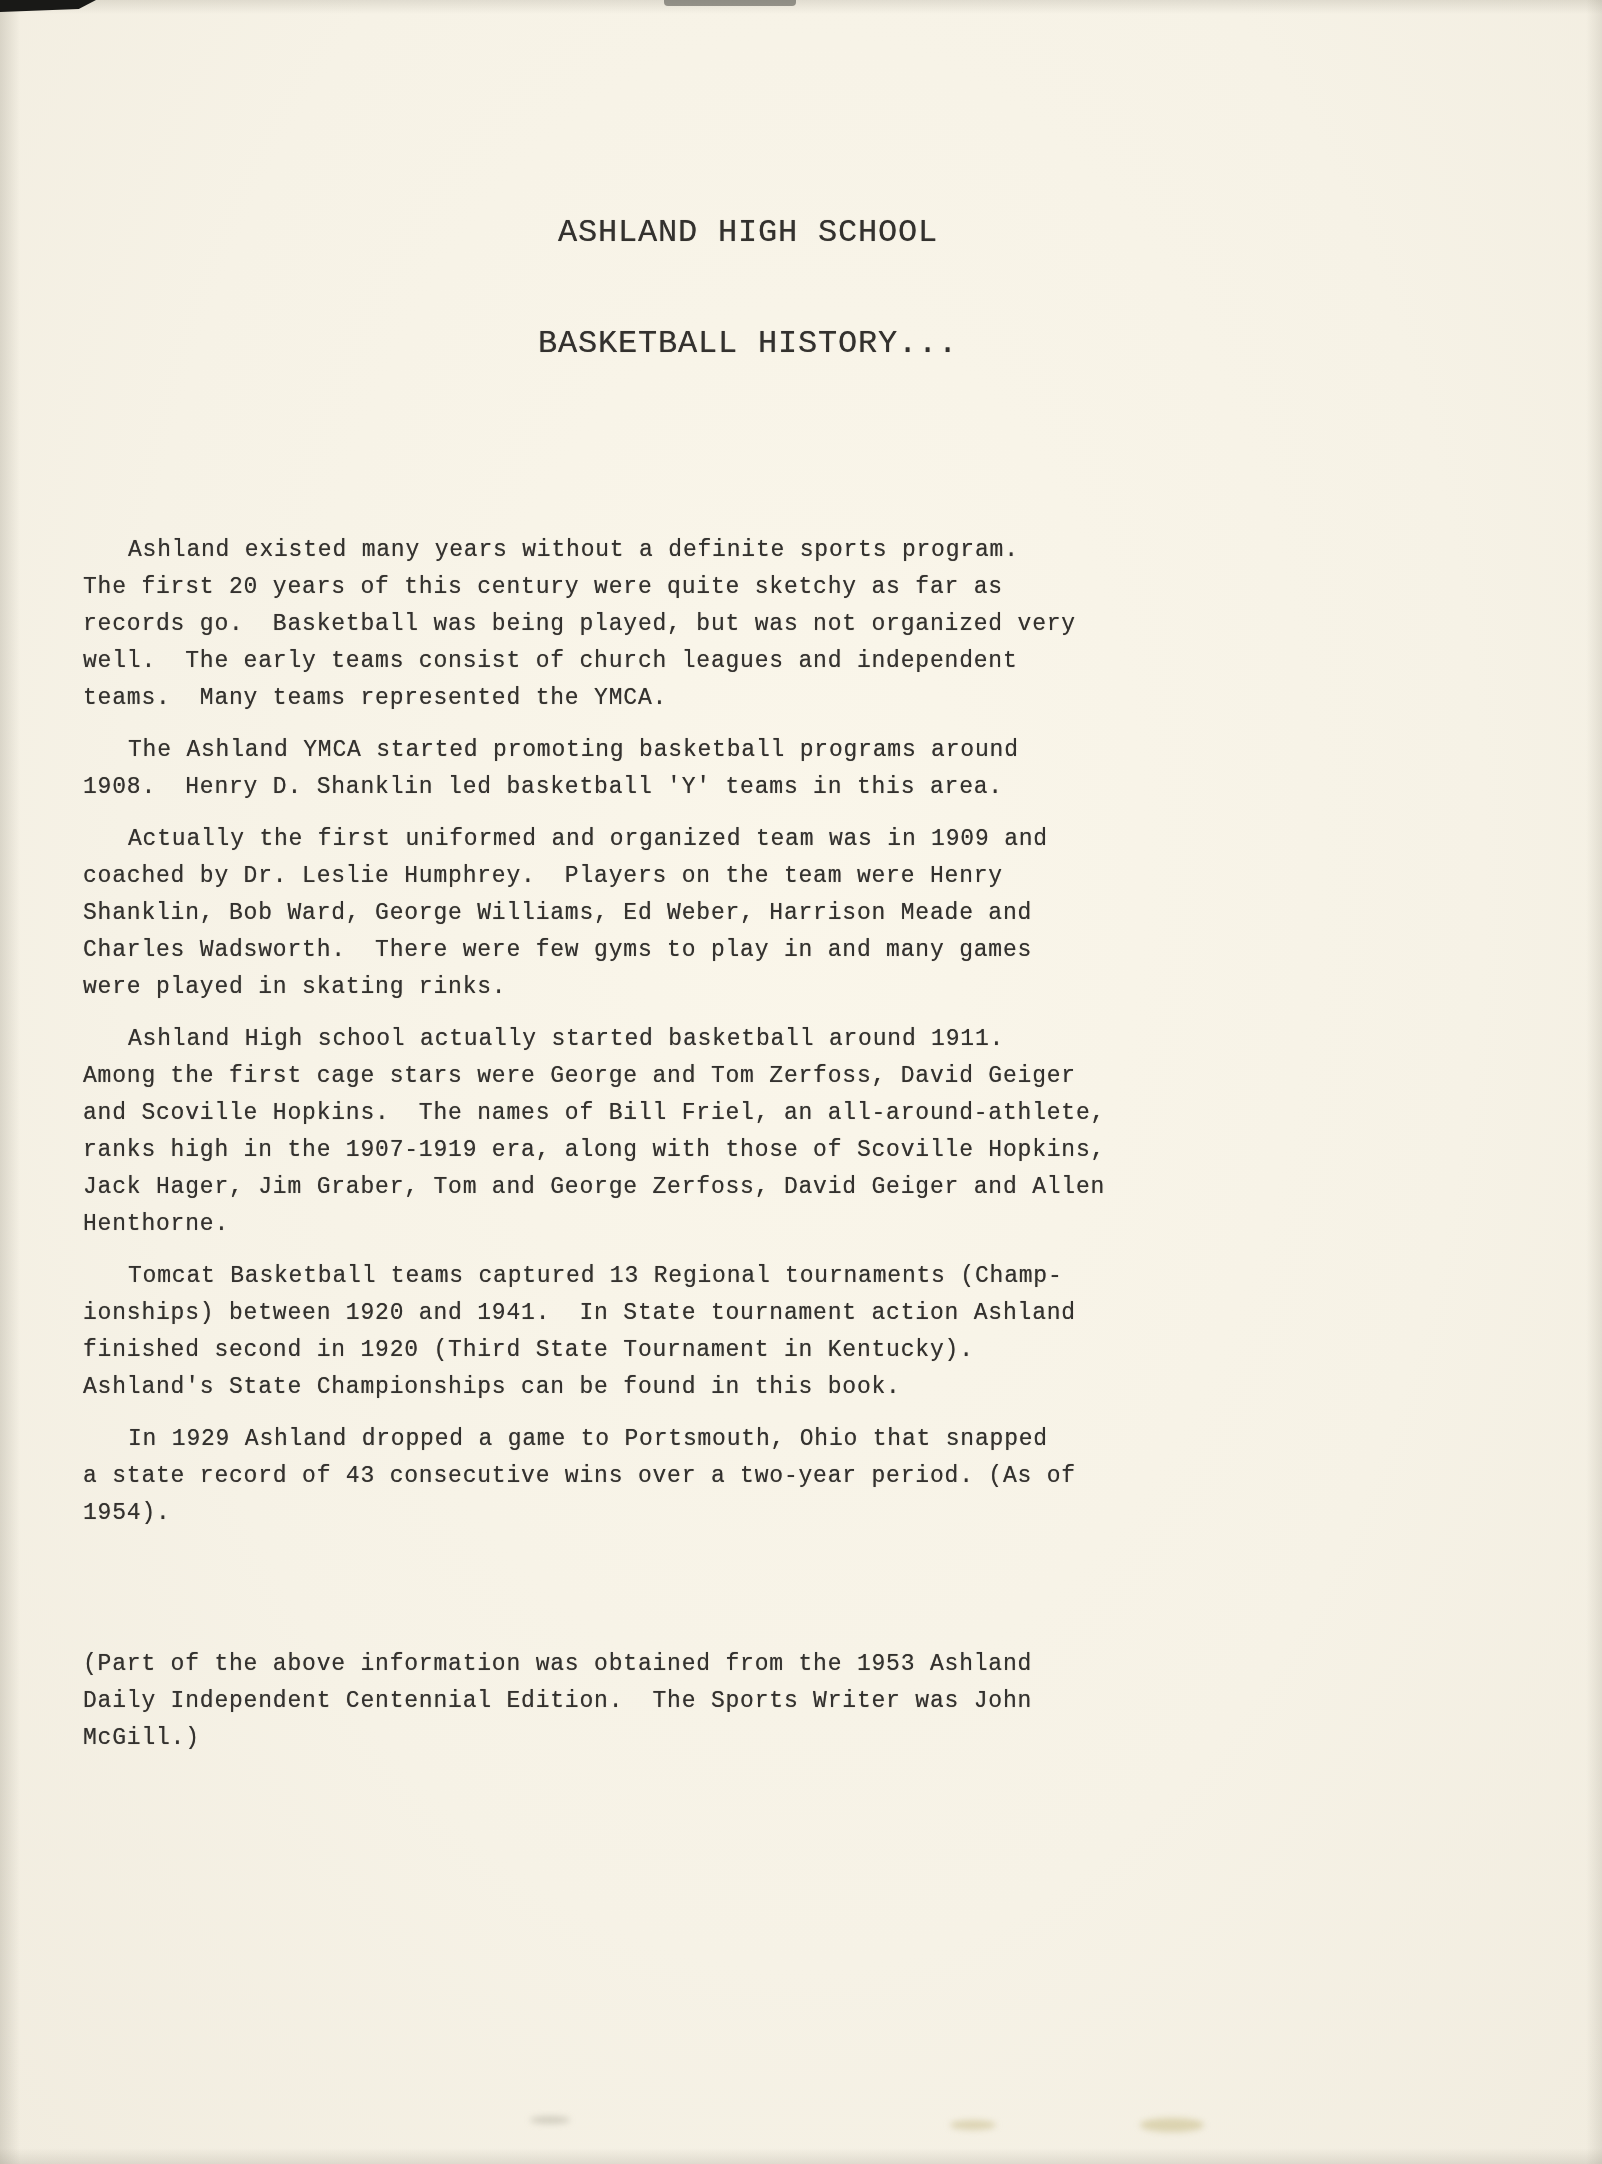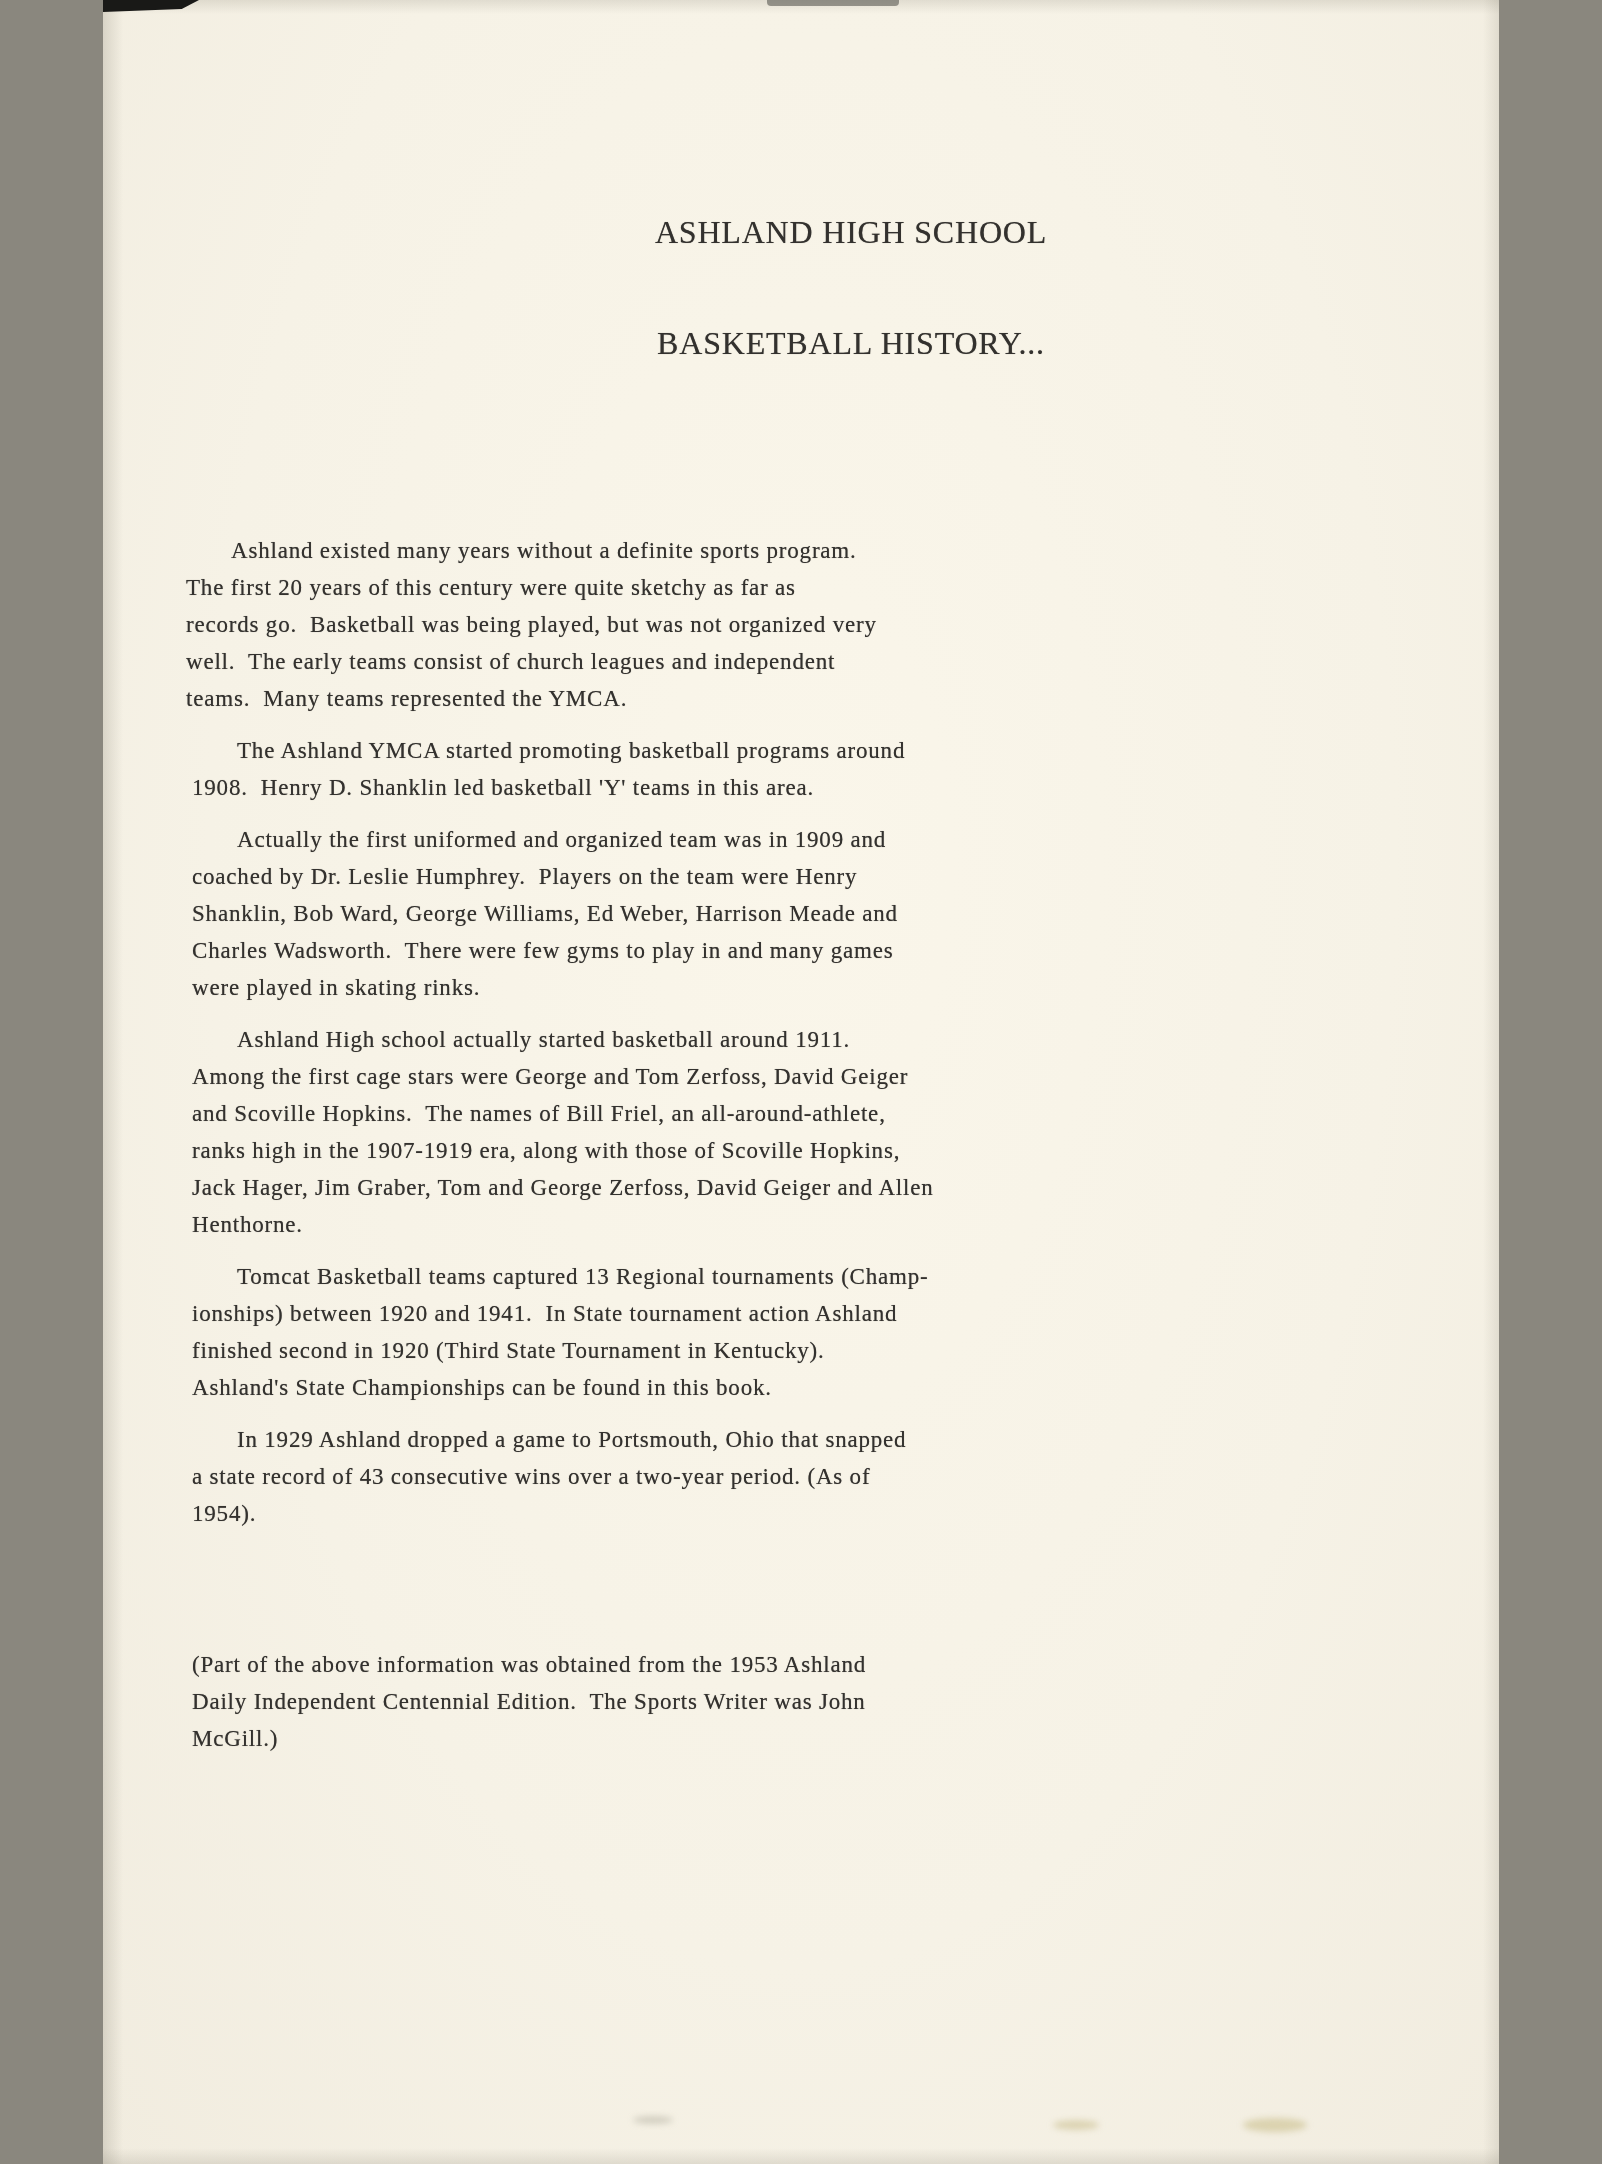--- a/index.html
+++ b/index.html
@@ -1,28 +1,28 @@
 <!DOCTYPE html>
 <html><head>
 <meta charset="utf-8">
 <style>
   html, body { margin: 0; padding: 0; background: #8a877e; }
   .page {
     position: relative;
-    width: 1396px;
+    width: 1602px;
     height: 2164px;
     margin: 0 auto;
     overflow: hidden;
     background:
       linear-gradient(90deg,  rgba(110,105,90,0.20), rgba(110,105,90,0) 20px),
       linear-gradient(270deg, rgba(110,105,90,0.14), rgba(110,105,90,0) 16px),
       linear-gradient(180deg, rgba(110,105,90,0.16), rgba(110,105,90,0) 14px),
       linear-gradient(0deg,   rgba(110,105,90,0.16), rgba(110,105,90,0) 16px),
       radial-gradient(ellipse at 50% 40%, #faf6ea 0%, #f6f2e6 60%, #f1ecdf 100%);
-    font-family: Liberation Serif, serif;
+    font-family: Liberation Mono, monospace;
     color: #33312e;
   }
   
   .artifact-topleft {
     position: absolute; left: 0; top: 0; width: 96px; height: 12px;
     background: #191917;
     clip-path: polygon(0 0, 100% 0, 82% 75%, 0 100%);
   }
   .artifact-topstreak {
     position: absolute; left: 664px; top: 0; width: 132px; height: 6px;
@@ -52,21 +52,21 @@
   .para {
     margin: 0;
     font-size: 23px;
     line-height: 37px;
     letter-spacing: 0.8px;
     white-space: pre-wrap;
     text-shadow: 0 0 0.7px rgba(51,49,46,0.65);
   }
   .para.indent { text-indent: 45px; }
   .first-para { margin-top: 96px; }
-  .para + .para { margin-top: 15px; margin-left: 6px; }
+  .para + .para { margin-top: 15px; }
   .footnote { margin-top: 114px !important; }
 </style>
 </head>
 <body>
 
 <div class="page">
 
   <div class="artifact-topleft"></div>
   <div class="artifact-topstreak"></div>
   <div class="artifact-smudge smudge-1"></div>

